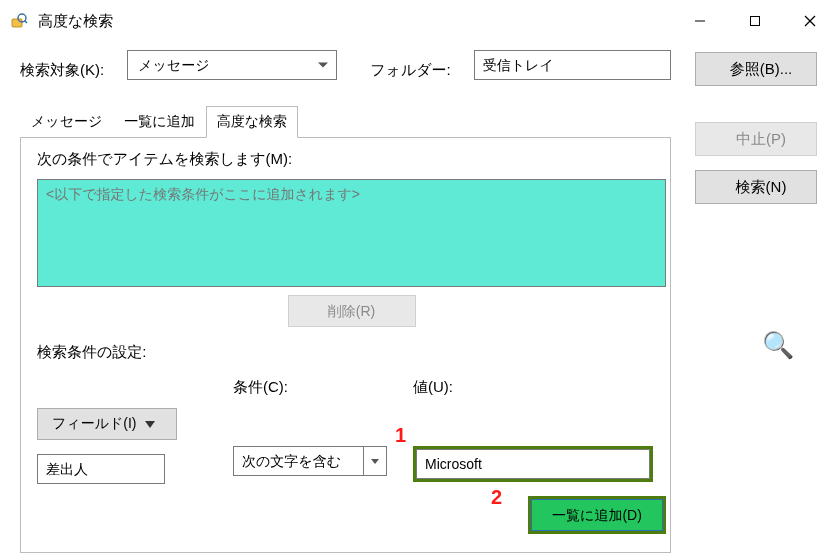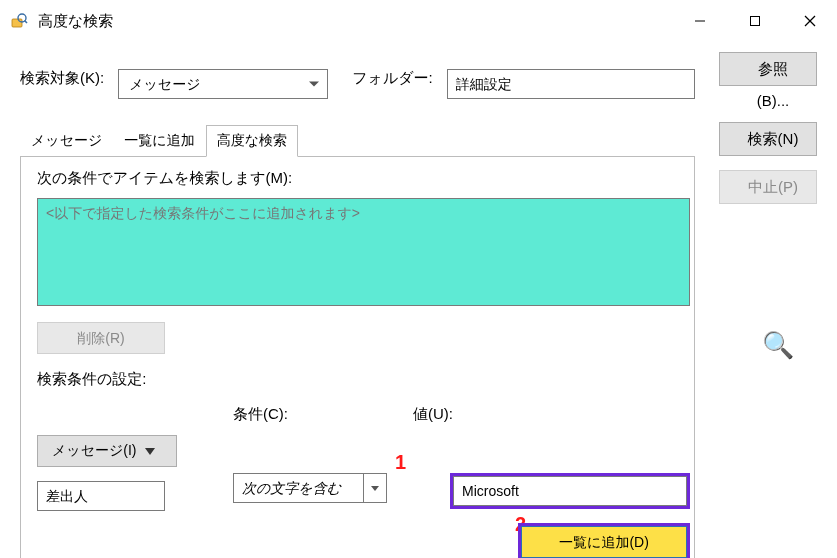--- a/index.html
+++ b/index.html
@@ -45,24 +45,23 @@
   .content {
     padding: 8px 20px 10px 20px;
     display: flex;
     gap: 24px;
   }
   .main-col { flex: 1; }
   .side-col { width: 122px; display: flex; flex-direction: column; gap: 14px; padding-top:2px;}
   
   .toprow {
     display: flex;
-    align-items: flex-start;
-    gap: 14px;
+    align-items: flex-end;
+    gap: 23px;
     margin-bottom: 26px;
-    margin-top: 19px;
   }
   .label { font-size: 15px; }
   .dropdown {
     border: 1px solid #7a7a7a;
     background: #fff;
     height: 30px;
     padding: 0 28px 0 10px;
     position: relative;
     font-size: 14px;
     line-height: 28px;
@@ -111,22 +110,22 @@
   .criteria-box {
     border: 1px solid #7a7a7a;
     background: #5eead4;
     height: 108px;
     padding: 6px 8px;
     color: #777;
     font-size: 14px;
   }
   .delete-row {
     display: flex;
-    justify-content: flex-start;
-    margin-top: 16px;
+    justify-content: center;
+    margin-top: 8px;
   }
   .btn {
     border: 1px solid #adadad;
     background: #e1e1e1;
     padding: 0 14px;
     height: 32px;
     font-size: 14px;
     line-height: 30px;
     text-align: center;
   }
@@ -161,21 +160,20 @@
   }
   .field-btn .tri {
     width:0;height:0;
     border-left:5px solid transparent;
     border-right:5px solid transparent;
     border-top:7px solid #333;
   }
   .cond-group, .val-group { display:flex; flex-direction:column; gap:6px; position:relative;}
   .cond-select {
     display:flex;
-    font-style:italic;
   }
   .cond-select .text-input { width:130px; border-right:none;}
   .cond-select .arrow {
     width:24px; height:30px;
     border:1px solid #7a7a7a;
     display:flex; align-items:center; justify-content:center;
     background:#fff;
   }
   .cond-select .arrow::before{
     content:"";
@@ -189,24 +187,23 @@
   
   
   .anno1 {
     position:absolute;
     color:#ff1a1a;
     font-weight:bold;
     font-size:20px;
     pointer-events:none;
   }
   .redbox {
-    border:3px solid #6d28d9;
+    border:3px solid #4d7c0f;
     position:relative;
     display:inline-block;
-    margin-left:37px;
   }
   .anno-mag {
     position:absolute;
     right: 42px;
     top: 330px;
     font-size: 26px;
   }
 </style>
 </head>
 <body>
@@ -239,41 +236,41 @@
     </div>
   </div>
 </div>
 
 <div class="content">
   <div class="main-col">
     <div class="toprow">
       <span class="label">検索対象(K):</span>
       <div class="dropdown" style="width:210px">メッセージ</div>
       <span class="label" style="margin-left:10px">フォルダー:</span>
-      <div class="text-input" style="flex:1">詳細設定</div>
+      <div class="text-input" style="flex:1">受信トレイ</div>
     </div>
 
     <div class="tabs">
       <div class="tab">メッセージ</div>
       <div class="tab">一覧に追加</div>
       <div class="tab active">高度な検索</div>
     </div>
     <div class="tabpanel">
       <div class="criteria-label">次の条件でアイテムを検索します(M):</div>
       <div class="criteria-box">&lt;以下で指定した検索条件がここに追加されます&gt;</div>
       <div class="delete-row">
         <div class="btn disabled" style="width:128px">削除(R)</div>
       </div>
       <div class="settings-label">検索条件の設定:</div>
 
       <div class="row2">
         <div class="col-group" style="min-width:170px">
           <div style="height:22px"></div>
           <div class="field-btn" style="width:140px;margin-bottom:4px">
-            <span>メッセージ(I)</span>
+            <span>フィールド(I)</span>
             <span class="tri"></span>
           </div>
           <div class="text-input" style="width:128px">差出人</div>
         </div>
         <div class="cond-group">
           <span class="label" style="height:22px;line-height:22px">条件(C):</span>
           <div style="height:36px"></div>
           <div class="cond-select">
             <div class="text-input">次の文字を含む</div>
             <div class="arrow"></div>
@@ -287,27 +284,27 @@
             <span class="redbox">
               <div class="text-input val-input" style="border:1px solid #7a7a7a;width:234px">Microsoft</div>
             </span>
           </div>
         </div>
       </div>
 
       <div class="add-row" style="position:relative">
         <span class="anno1" style="position:absolute;right:164px;top:-10px">2</span>
         <span class="redbox">
-          <div class="btn" style="width:166px;border:1px solid #2a6fb5;background:#fde047">一覧に追加(D)</div>
+          <div class="btn" style="width:132px;border:1px solid #2a6fb5;background:#22c55e">一覧に追加(D)</div>
         </span>
       </div>
     </div>
   </div>
 
   <div class="side-col">
     <div class="btn side-btn">参照(B)...</div>
     <div style="height:8px"></div>
+    <div class="btn side-btn disabled">中止(P)</div>
     <div class="btn side-btn">検索(N)</div>
-    <div class="btn side-btn disabled">中止(P)</div>
   </div>
 </div>
 
 <span class="anno-mag">🔍</span>
 
 </body></html>

